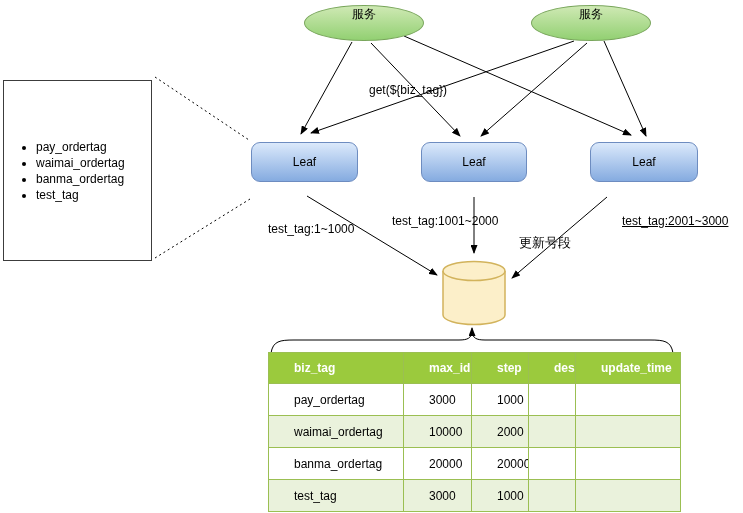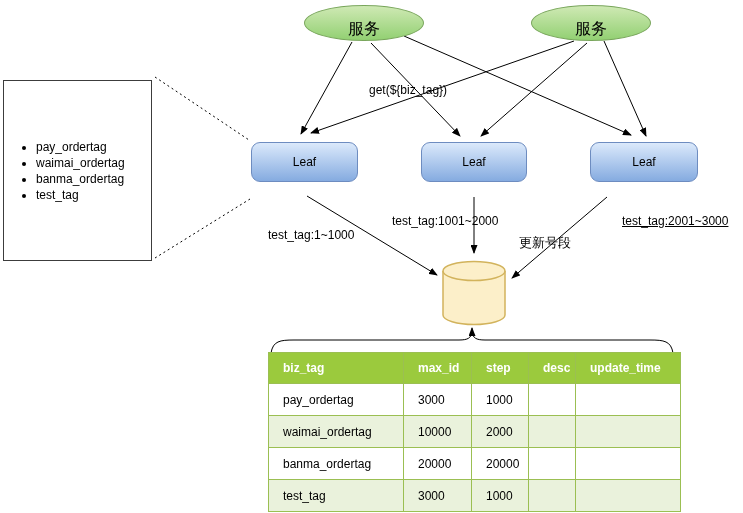--- a/index.html
+++ b/index.html
@@ -7,22 +7,22 @@
     position:relative;width:743px;height:513px;background:#ffffff;overflow:hidden;
     font-family:"Liberation Sans","DejaVu Sans",sans-serif;color:#000;
   }
   #edges{position:absolute;left:0;top:0;width:743px;height:513px;}
   .abs{position:absolute;}
 
   .service-ellipse{
     width:120px;height:36px;border-radius:50%;
     background:linear-gradient(180deg,#cfe9b4 0%,#92d072 100%);
     border:1px solid #79a65c;
-    display:flex;align-items:flex-end;justify-content:center;
-    font-size:16px;box-sizing:border-box;
+    display:flex;align-items:flex-start;justify-content:center;
+    font-size:12px;box-sizing:border-box;
   }
   .leaf-box{
     width:107px;height:40px;border-radius:9px;
     background:linear-gradient(180deg,#dbe9fb 0%,#85abe0 100%);
     border:1px solid #6d8cc0;
     display:flex;align-items:center;justify-content:center;
     font-size:12px;box-sizing:border-box;
   }
   .edge-label{font-size:12px;white-space:nowrap;}
   .cn-label{font-size:13px;}
@@ -35,21 +35,21 @@
     display:flex;align-items:center;
   }
   .note-box ul{margin:0;padding:0 0 0 32px;font-size:12px;line-height:16px;}
   .note-box li{padding:0;}
 
   table.seg{
     border-collapse:collapse;table-layout:fixed;width:412px;
     font-size:12px;
   }
   table.seg th,table.seg td{
-    border:1px solid #9bbf52;padding:0 0 0 14px;text-align:left;
+    border:1px solid #9bbf52;padding:0 0 0 25px;text-align:left;
     overflow:hidden;white-space:nowrap;
   }
   table.seg th{
     background:#9bca3d;color:#ffffff;font-weight:bold;height:30px;
   }
   table.seg td{height:31px;background:#ffffff;}
   table.seg tr.alt td{background:#eaf2dc;}
 </style>
 </head>
 <body>
@@ -98,21 +98,21 @@
   </div>
   <div class="abs leaf-box" style="left:421px;top:142px;width:106px;">
     <span>Leaf</span>
   </div>
   <div class="abs leaf-box" style="left:590px;top:142px;width:108px;">
     <span>Leaf</span>
   </div>
 
 
   <div class="abs edge-label" style="left:369px;top:83px;text-align:right;">get(${biz_tag})</div>
-  <div class="abs edge-label" style="left:268px;top:228px;">test_tag:1~1000</div>
+  <div class="abs edge-label" style="left:268px;top:222px;">test_tag:1~1000</div>
   <div class="abs edge-label" style="left:392px;top:214px;">test_tag:1001~2000</div>
   <div class="abs edge-label" style="left:622px;top:214px;text-decoration:underline;">test_tag:2001~3000</div>
   <div class="abs edge-label cn-label" style="left:519px;top:234px;">更新号段</div>
 
   <div class="abs note-box">
     <ul>
       <li>pay_ordertag</li>
       <li>waimai_ordertag</li>
       <li>banma_ordertag</li>
       <li>test_tag</li>

